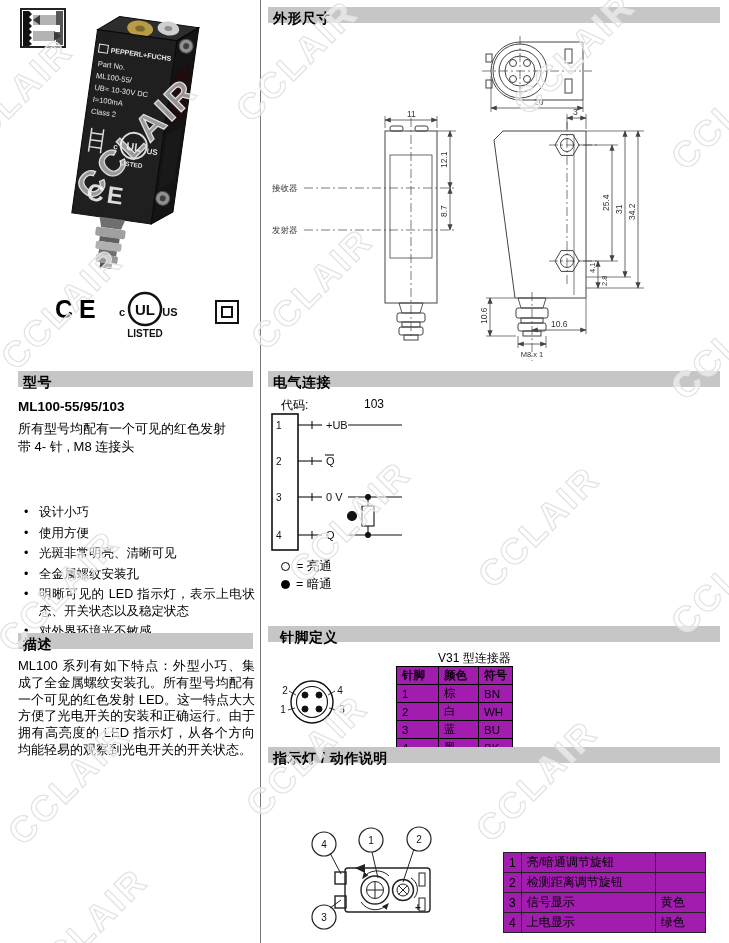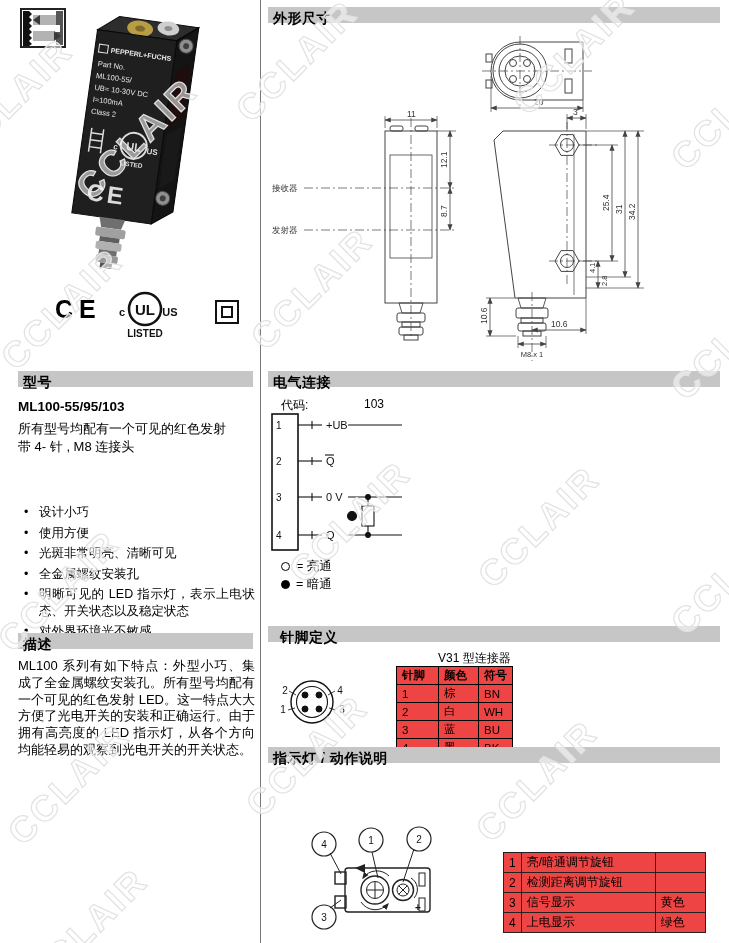--- a/index.html
+++ b/index.html
@@ -22,21 +22,21 @@
     font-size:12.5px; line-height:16.5px; margin-bottom:4px;
     padding-left:17px; position:relative; text-align:justify;
   }
   .feature-list li::before { content:"•"; position:absolute; left:2px; top:0; }
   .para { text-align:justify; }
   .small { font-size:12px; }
   .codeRow { position:absolute; font-size:12px; }
   .legend { position:absolute; left:281px; display:flex; align-items:center; gap:6px; font-size:12.5px; }
   .dot { display:inline-block; width:9px; height:9px; border-radius:50%; border:1.5px solid #000; }
   .dot.filled { background:#000; }
-  table.datatable { border-collapse:collapse; position:absolute; background:#ef4444; }
+  table.datatable { border-collapse:collapse; position:absolute; background:#a21caf; }
   table.datatable th, table.datatable td {
     border:1px solid #000; font-size:11.5px; padding:1px 5px; height:16px;
     text-align:left; font-weight:normal; white-space:nowrap;
   }
   table.datatable th { font-weight:bold; }
   table.ind-table td { font-size:12px; height:17px; border-color:#222; }
   .wm {
     position:absolute; font-size:36px; font-weight:bold; letter-spacing:3px;
     color:rgba(255,255,255,.55); -webkit-text-stroke:1.2px #e2e2e2;
     transform:rotate(-45deg); transform-origin:center; z-index:40; pointer-events:none;

